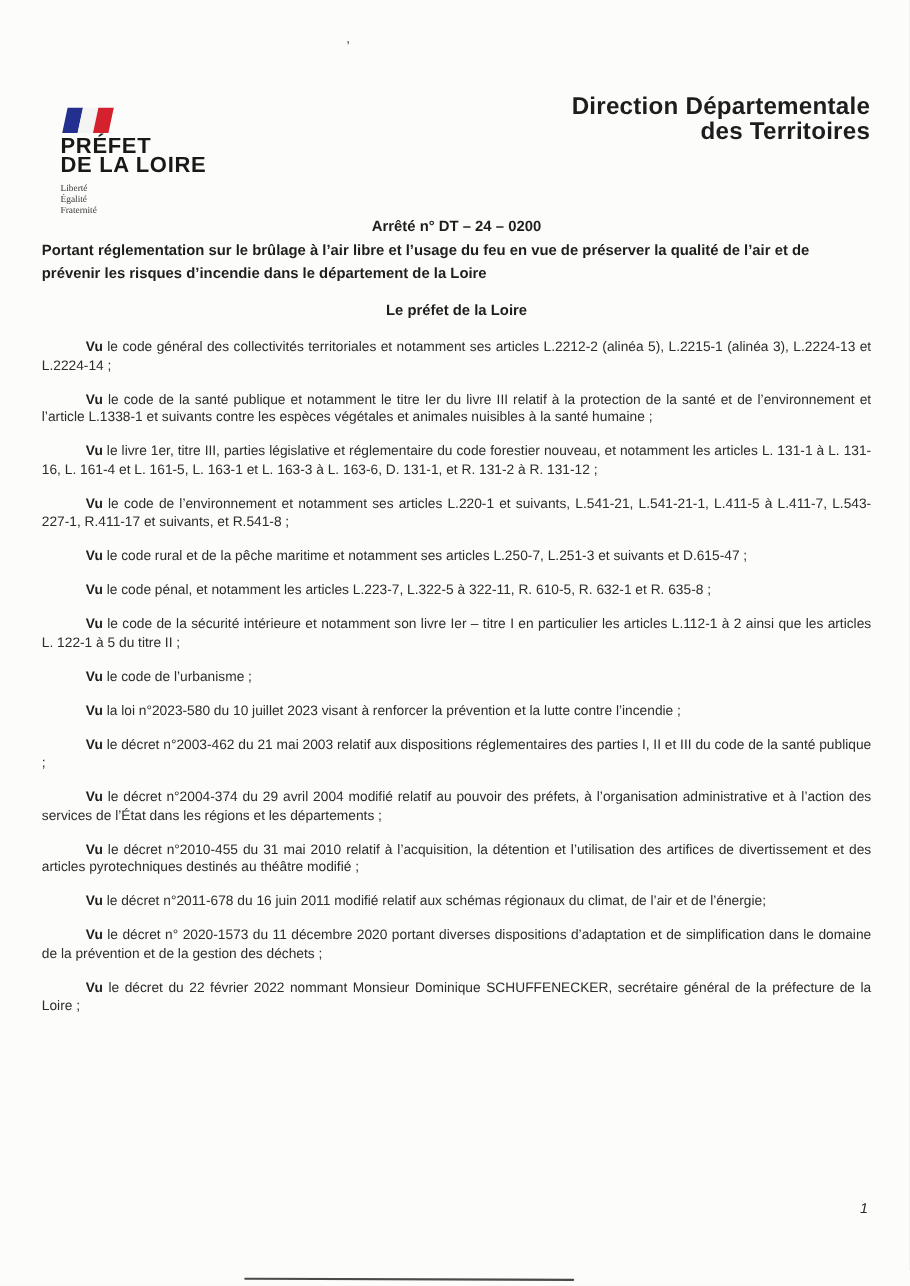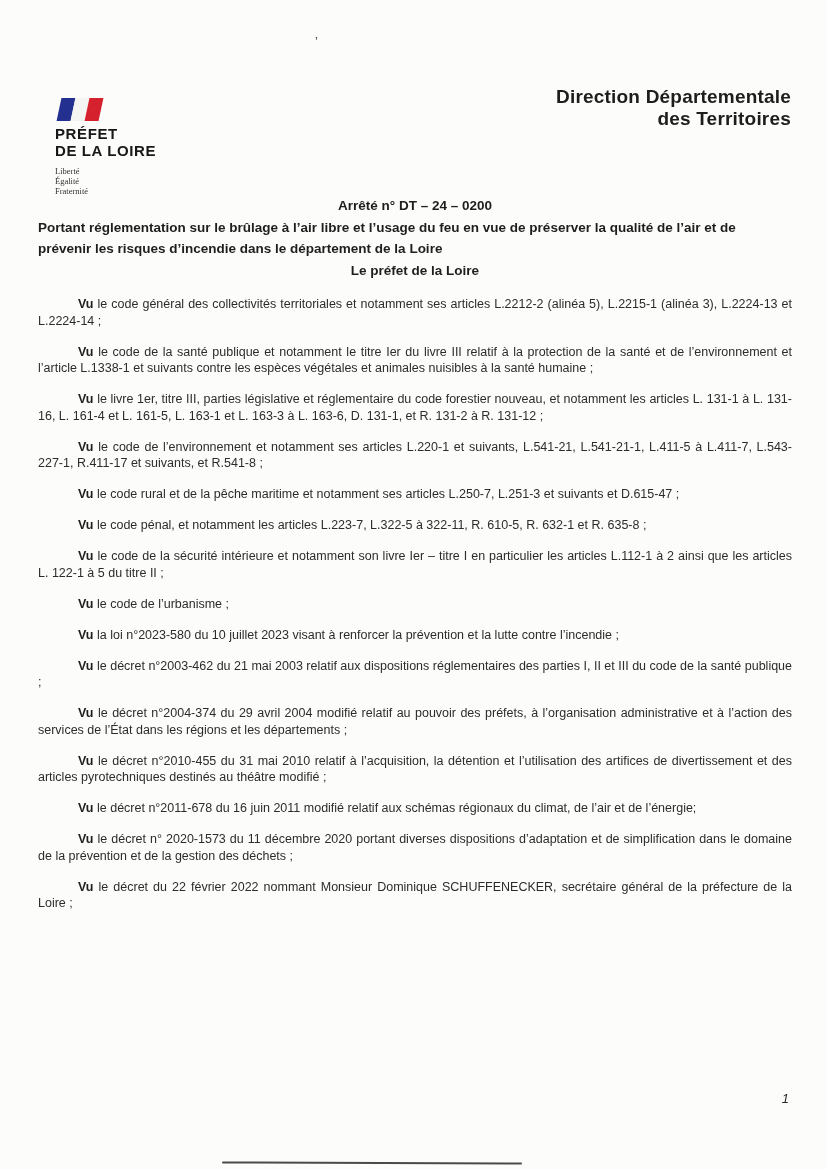--- a/index.html
+++ b/index.html
@@ -29,41 +29,41 @@
     display: flex;
     width: 42px;
     height: 23px;
     transform: skewX(-12deg);
     margin-left: 4px;
     margin-bottom: 4px;
   }
   .flag .stripe { flex: 1; }
   .prefet-name {
     font-weight: bold;
-    font-size: 15px;
+    font-size: 20px;
     line-height: 17px;
     letter-spacing: 0.6px;
     color: #181818;
   }
   .motto {
     margin-top: 7px;
     font-family: "Liberation Serif", serif;
     font-size: 8.5px;
     line-height: 10px;
     color: #333;
   }
 
   
   .direction {
     position: absolute;
     right: 36px;
     top: 86px;
     text-align: right;
     font-weight: bold;
-    font-size: 19px;
+    font-size: 22px;
     line-height: 22px;
     color: #1d1d1d;
     letter-spacing: 0.2px;
   }
 
   
   .artifact-mark {
     position: absolute;
     left: 315px;
     top: 34px;
@@ -103,21 +103,21 @@
     color: #1e1e1e;
   }
   .subject {
     margin-top: 4px;
     font-weight: bold;
     font-size: 13.5px;
     line-height: 21px;
     color: #1e1e1e;
   }
   .author {
-    margin-top: 4px;
+    margin-top: 15px;
     margin-bottom: 18px;
     text-align: center;
     font-weight: bold;
     font-size: 13.5px;
     color: #1e1e1e;
   }
   .body-paragraphs p {
     margin: 0 0 14.5px 0;
     font-size: 12.5px;
     line-height: 16.5px;

